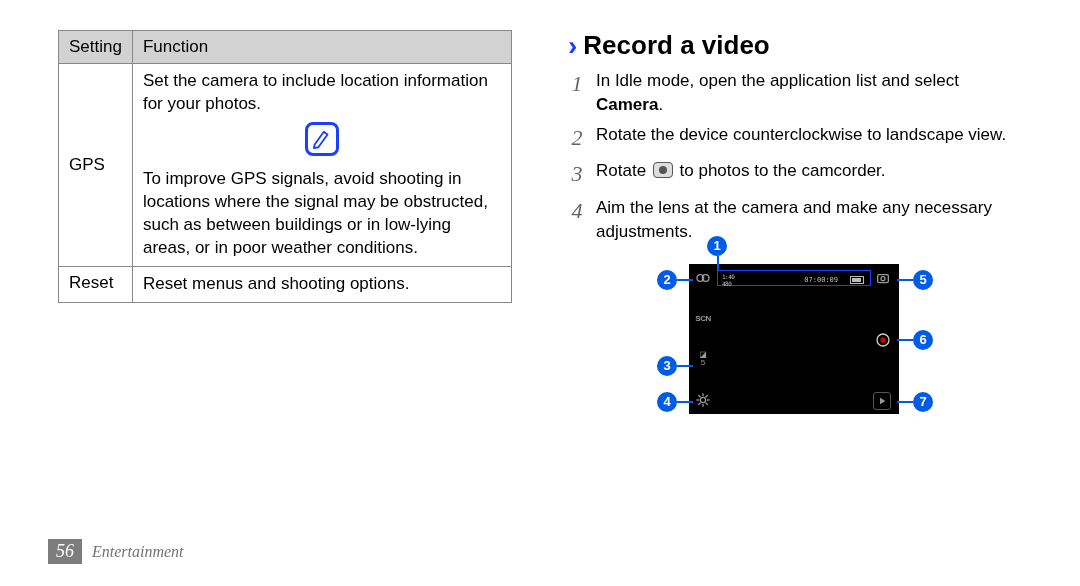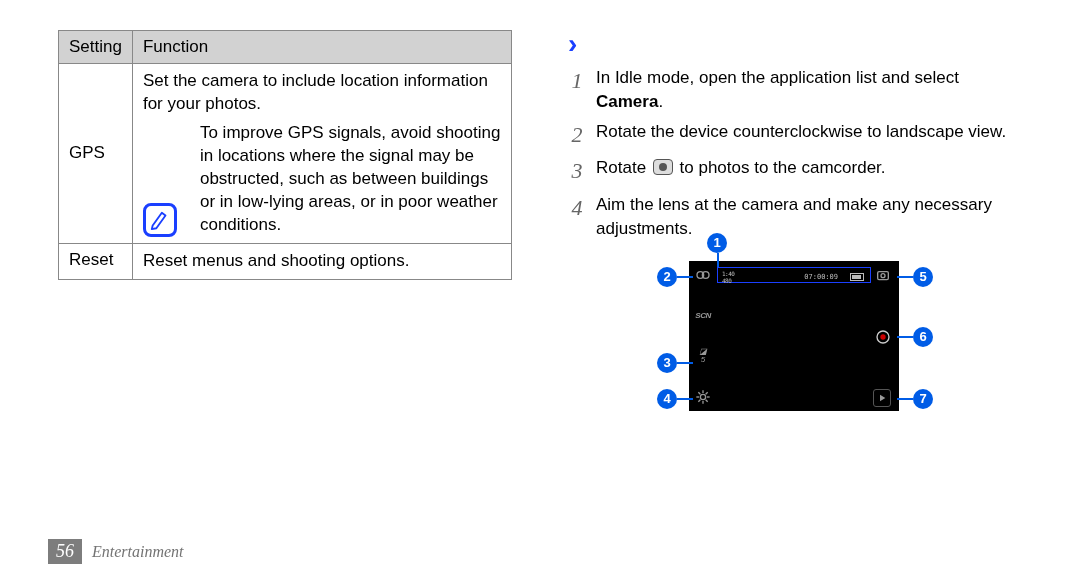--- a/index.html
+++ b/index.html
@@ -8,21 +8,21 @@
   .col { flex: 1; padding: 0 10px; }
   .col.left { padding-right: 28px; }
   .col.right { padding-left: 28px; }
 
   
   table.settings { border-collapse: collapse; width: 100%; font-size: 17px; }
   table.settings th, table.settings td { border: 1px solid #888; padding: 6px 10px; text-align: left; vertical-align: top; }
   table.settings th { background: #d2d2d2; font-weight: 400; }
   table.settings td.fn { line-height: 1.35; }
   .gps-body { display: flex; flex-direction: column; gap: 6px; }
-  .note-row { display: flex; gap: 23px; align-items: flex-end; }
+  .note-row { display: flex; gap: 12px; align-items: center; flex-direction: column; }
   .note-icon { flex: 0 0 auto; width: 34px; height: 34px; border: 3px solid #1a3fff; border-radius: 8px; display: flex; align-items: center; justify-content: center; position: relative; }
   .note-icon svg { width: 22px; height: 22px; }
   .note-text { flex: 1; }
 
   
   .sec-header { display: flex; align-items: center; gap: 6px; margin-bottom: 8px; }
   .sec-header .chev { color: #1a3fff; font-size: 28px; font-weight: 800; line-height: 1; }
   .sec-header h2 { font-size: 26px; font-weight: 700; }
   ol.steps { list-style: none; counter-reset: none; }
   ol.steps li { display: flex; gap: 10px; font-size: 17px; line-height: 1.4; margin-bottom: 6px; }
@@ -32,21 +32,21 @@
   .cam-icon::after { content: ""; position: absolute; left: 50%; top: 50%; width: 8px; height: 8px; background: #555; border-radius: 50%; transform: translate(-50%, -50%); }
 
   
   .figure { position: relative; width: 300px; margin: 20px auto 0; }
   .screen { width: 210px; height: 150px; background: #000; position: relative; margin-left: 44px; }
   .topbar { position: absolute; top: 6px; left: 28px; right: 28px; height: 16px; border: 1.5px solid #1a3fff; }
   .topbar .res { position: absolute; left: 4px; top: 2px; font-size: 6px; color: #bbb; font-family: monospace; letter-spacing: -0.5px; }
   .topbar .time { position: absolute; right: 32px; top: 5px; font-size: 7px; color: #bbb; font-family: monospace; }
   .topbar .batt { position: absolute; right: 6px; top: 5px; width: 14px; height: 8px; border: 1px solid #bbb; }
   .topbar .batt::after { content: ""; position: absolute; left: 1px; top: 1px; right: 2px; bottom: 1px; background: #bbb; }
-  .left-icons { position: absolute; left: 4px; top: 4px; bottom: 4px; width: 22px; display: flex; flex-direction: column; justify-content: space-between; font-style: italic; }
+  .left-icons { position: absolute; left: 4px; top: 4px; bottom: 4px; width: 22px; display: flex; flex-direction: column; justify-content: space-between; }
   .right-icons { position: absolute; right: 4px; top: 4px; bottom: 4px; width: 22px; display: flex; flex-direction: column; justify-content: space-between; }
   .ico { width: 20px; height: 20px; display: flex; align-items: center; justify-content: center; color: #999; font-size: 12px; }
   .ico svg { width: 16px; height: 16px; fill: #999; }
   .ico.scn { font-size: 8px; font-weight: 700; letter-spacing: -0.5px; }
   .ico.ev { flex-direction: column; font-size: 8px; line-height: 1; }
   .ico.rec svg circle.inner { fill: #c00; }
   .ico.play { border: 1px solid #555; border-radius: 3px; width: 18px; height: 18px; }
 
   .callout { position: absolute; width: 20px; height: 20px; background: #005ce6; color: #fff; border-radius: 50%; font-size: 13px; font-weight: 700; display: flex; align-items: center; justify-content: center; }
   .lead { position: absolute; height: 2px; background: #005ce6; }
@@ -89,20 +89,21 @@
           <td>Reset</td>
           <td class="fn">Reset menus and shooting options.</td>
         </tr>
       </tbody>
     </table>
   </div>
 
   <div class="col right">
     <div class="sec-header">
       <span class="chev">›</span>
+      <h2>Record a video</h2>
     </div>
     <ol class="steps">
       <li>
         <span class="num">1</span>
         <span class="txt">
           <span>In Idle mode, open the application list and select </span><b>Camera</b><span>.</span>
         </span>
       </li>
       <li>
         <span class="num">2</span>

